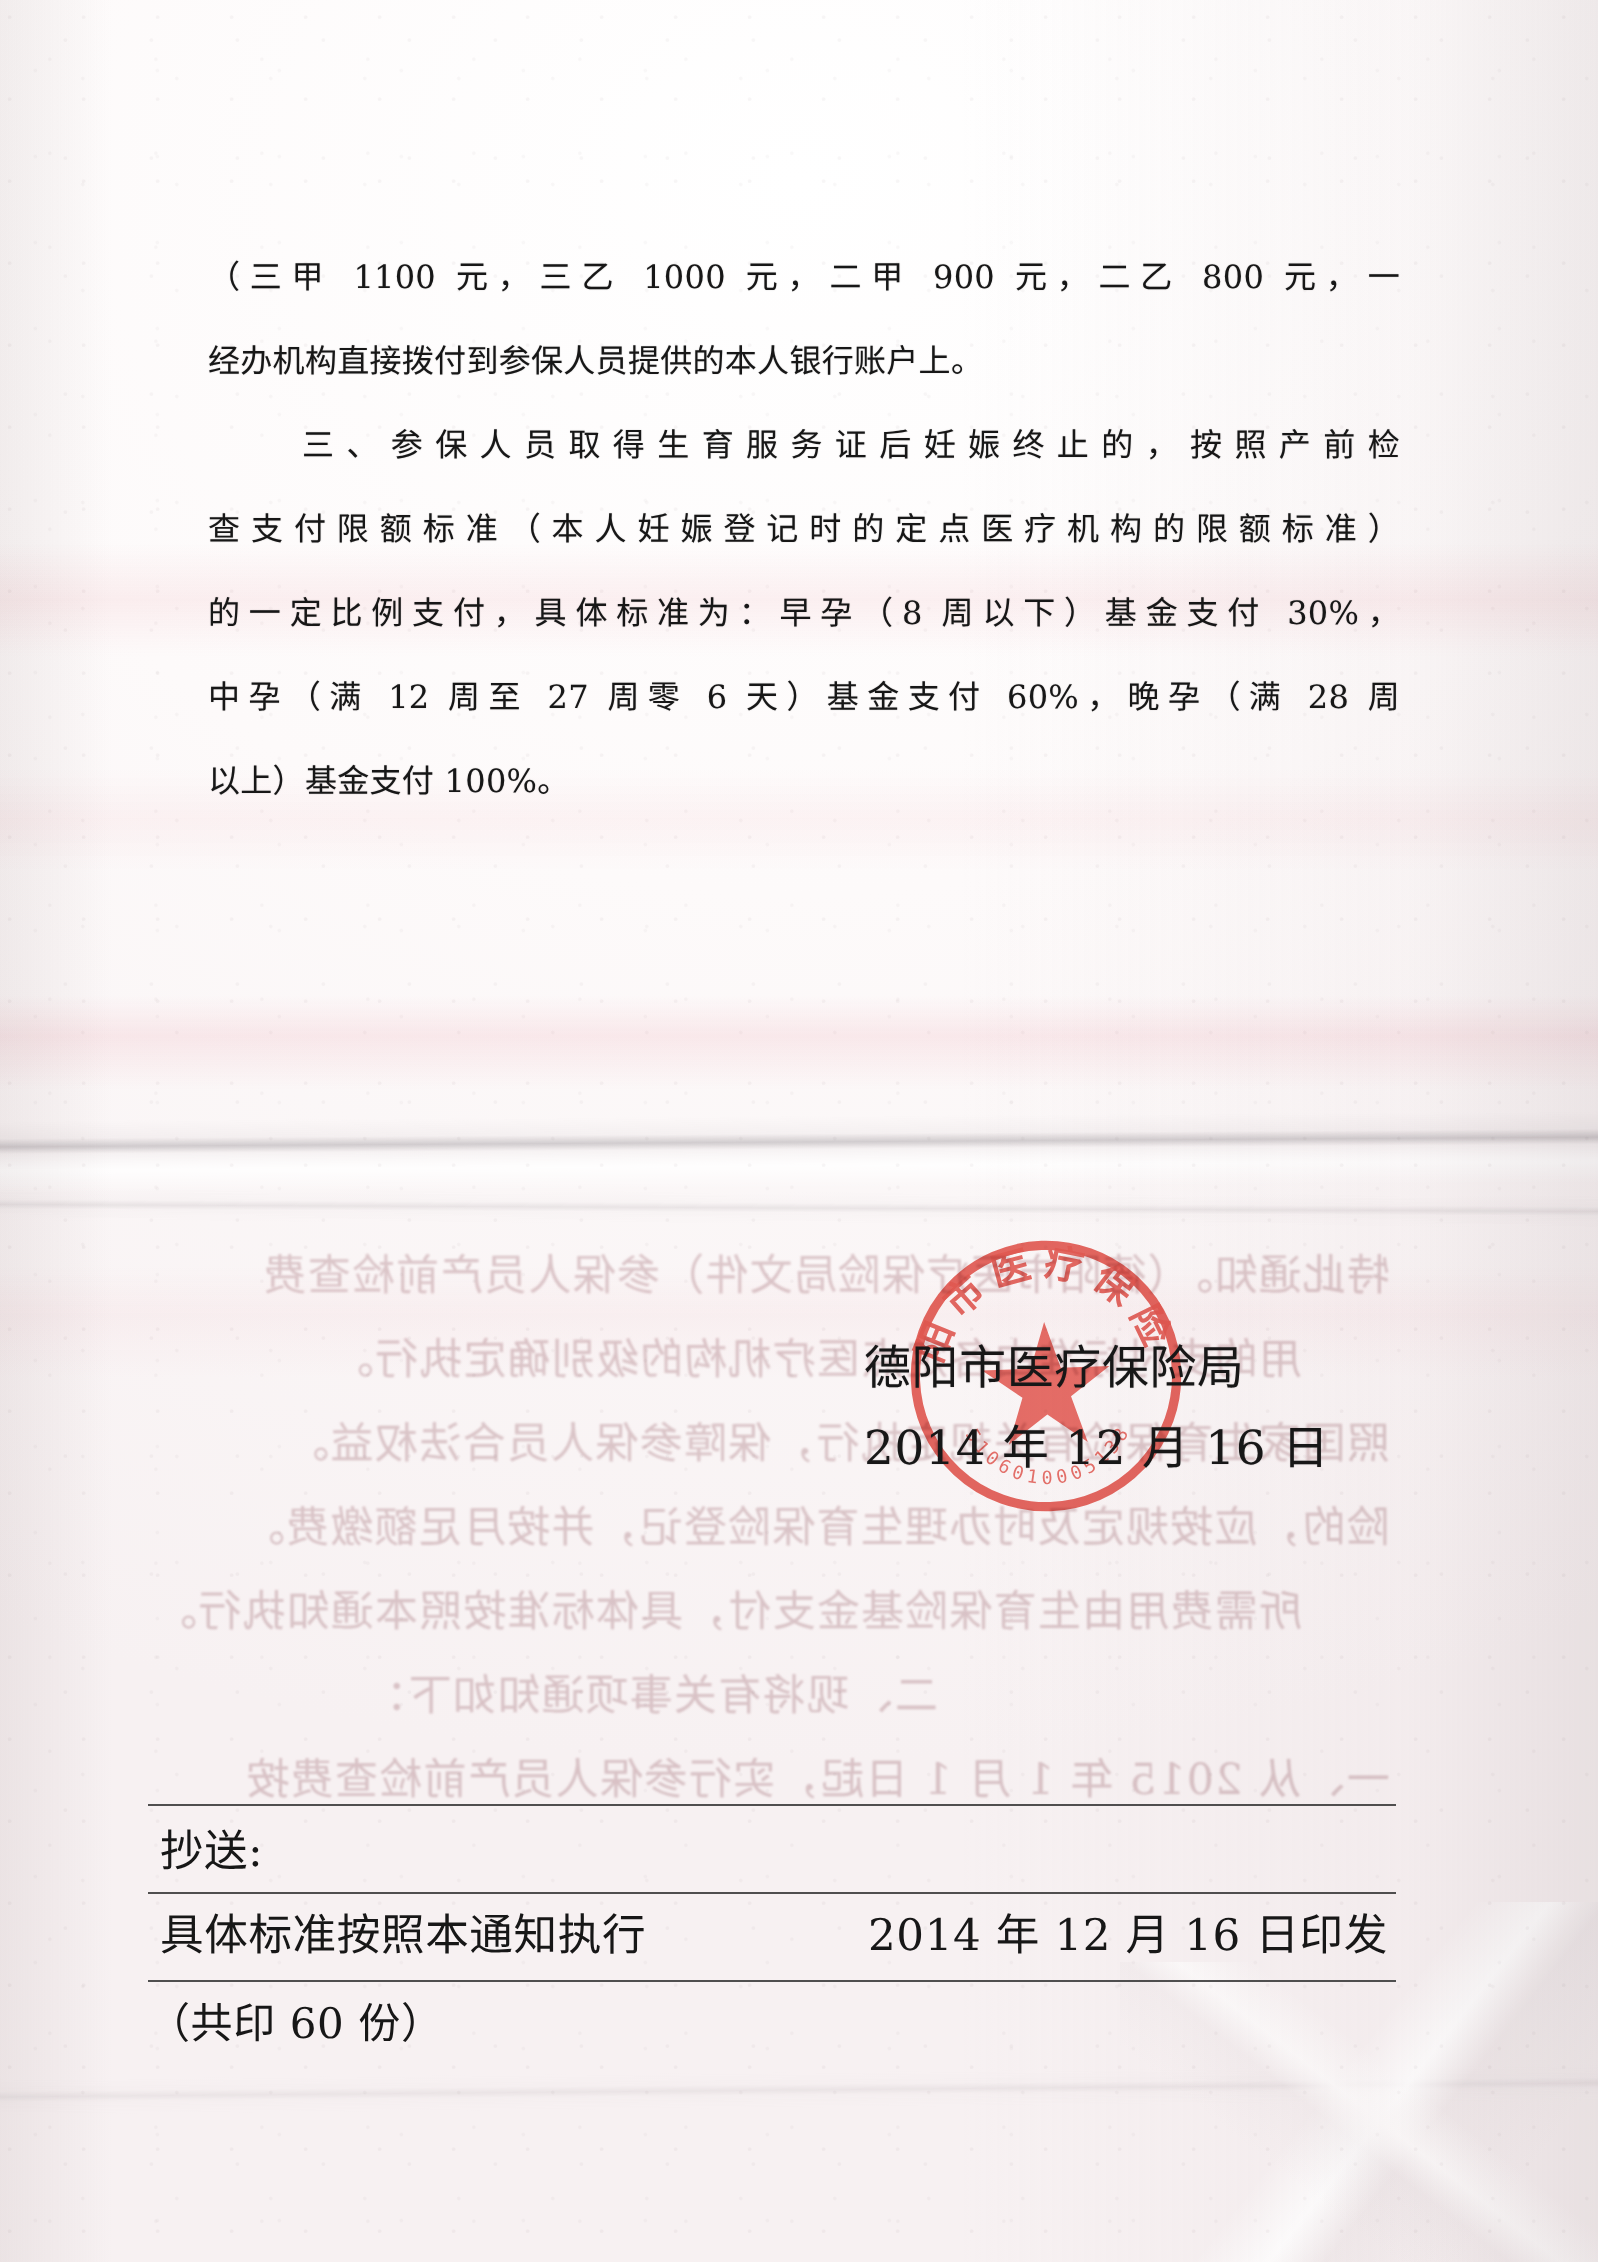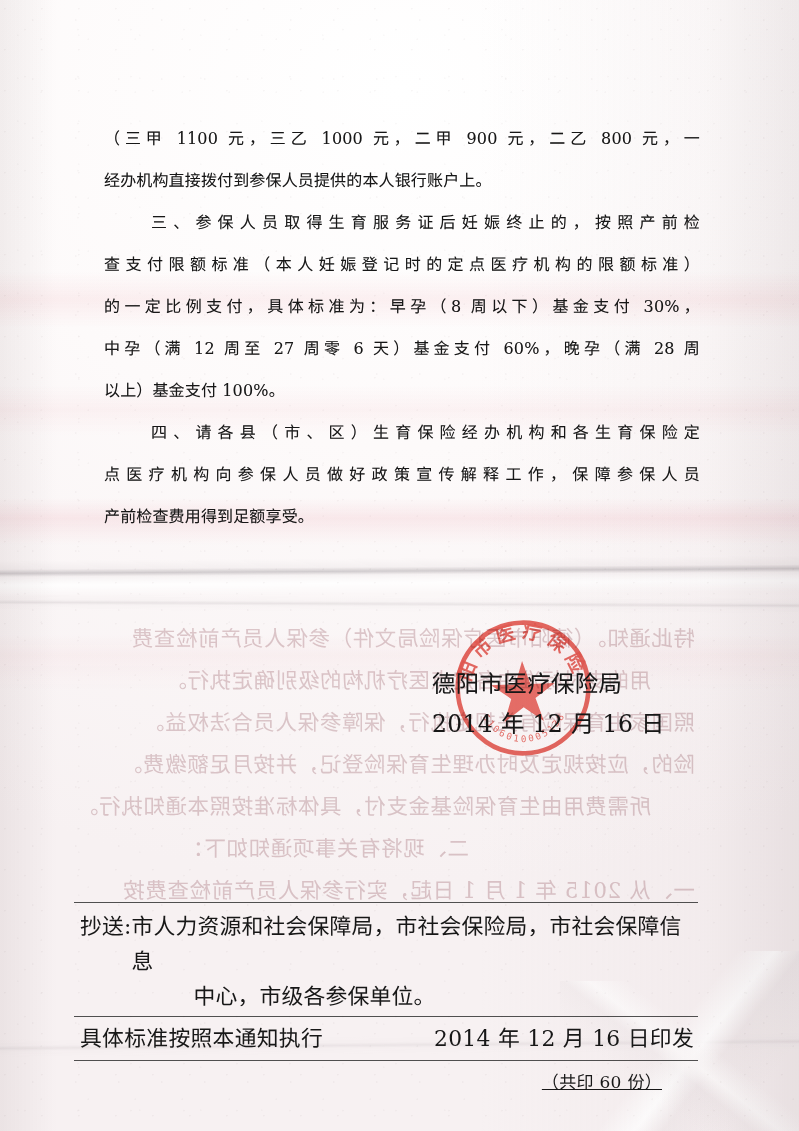--- a/index.html
+++ b/index.html
@@ -239,28 +239,26 @@
     padding: 5px 4px 4px 6px;
   }
   .imprint-dept, .imprint-date {
     font-size: 21.8px;
     line-height: 34px;
     white-space: nowrap;
     letter-spacing: .3px;
     color: #171717;
   }
   .copies {
-    text-align: right;
     padding: 4px 36px 0 0;
-    font-size: 17px;
+    font-size: 21px;
     line-height: 34px;
     letter-spacing: .3px;
     color: #171717;
     white-space: nowrap;
-    text-decoration: underline;
   }
 
   
   .noise {
     position: absolute;
     inset: 0;
     pointer-events: none;
     opacity: .40;
     mix-blend-mode: multiply;
     background-image:
@@ -300,25 +298,20 @@
     </div>
 
     <div class="para">
       <div class="line jst indent">三、参保人员取得生育服务证后妊娠终止的，按照产前检</div>
       <div class="line jst">查支付限额标准（本人妊娠登记时的定点医疗机构的限额标准）</div>
       <div class="line jst">的一定比例支付，具体标准为：早孕（8 周以下）基金支付 30%，</div>
       <div class="line jst">中孕（满 12 周至 27 周零 6 天）基金支付 60%，晚孕（满 28 周</div>
       <div class="line">以上）基金支付 100%。</div>
     </div>
 
-    <div class="para">
-      <div class="line jst indent">四、请各县（市、区）生育保险经办机构和各生育保险定</div>
-      <div class="line jst">点医疗机构向参保人员做好政策宣传解释工作，保障参保人员</div>
-      <div class="line">产前检查费用得到足额享受。</div>
-    </div>
 
   </div>
 
   <div class="crease c1"></div>
   <div class="crease-light l1"></div>
   <div class="crease c2"></div>
   <div class="crease c3"></div>
 
   <div class="seal">
     <svg viewBox="0 0 200 200" xmlns="http://www.w3.org/2000/svg">
@@ -345,21 +338,20 @@
     <div class="sign-line">德阳市医疗保险局</div>
     <div class="sign-line">2014 年 12 月 16 日</div>
   </div>
 
   <div class="footer">
 
     <hr class="hr">
 
     <div class="cc">
       <span class="cc-label">抄送:</span>
-      <span class="cc-body"><span>市人力资源和社会保障局，市社会保险局，市社会保障信息</span><span class="l2">中心，市级各参保单位。</span></span>
     </div>
 
     <hr class="hr thin">
 
     <div class="imprint">
       <span class="imprint-dept">具体标准按照本通知执行</span>
       <span class="imprint-date">2014 年 12 月 16 日印发</span>
     </div>
 
     <hr class="hr thin">

